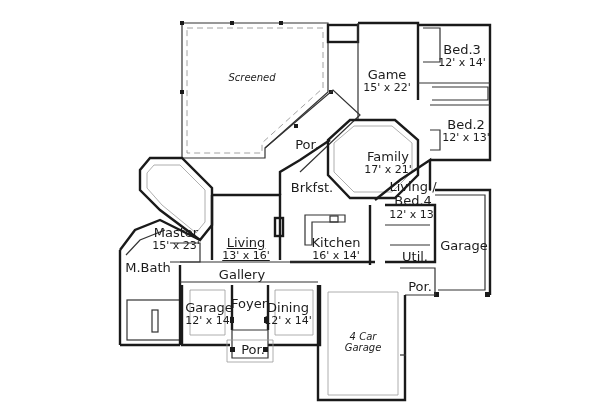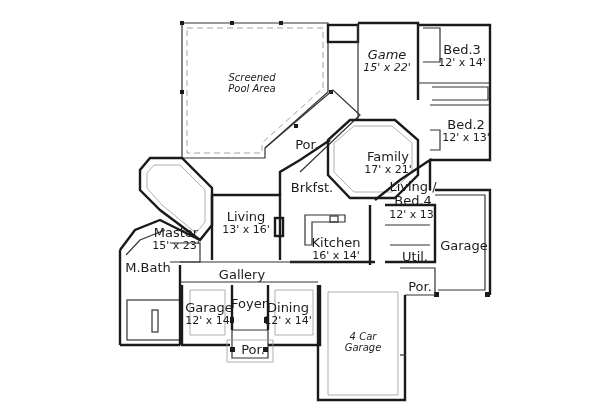--- a/index.html
+++ b/index.html
@@ -98,23 +98,22 @@
   <rect class="post" x="230" y="347" width="5" height="5"></rect>
   <rect class="post" x="263" y="347" width="5" height="5"></rect>
 
   <path class="w" d="M318 285 L318 400 L405 400 L405 295"></path>
   <path class="th" d="M328 292 L398 292 L398 395 L328 395 Z"></path>
   <path class="wt" d="M400 355 L406 355"></path>
 </svg>
 
 <div class="lbl big" style="left:252px; top:72px;">
   <span class="n">Screened</span>
-  <span class="n">Pool Area</span>
 </div>
-<div class="lbl" style="left:387px; top:48px;font-style:italic;">
+<div class="lbl" style="left:387px; top:68px;">
   <span class="n">Game</span>
   <span class="d">15' x 22'</span>
 </div>
 <div class="lbl" style="left:462px; top:43px;">
   <span class="n">Bed.3</span>
   <span class="d">12' x 14'</span>
 </div>
 <div class="lbl" style="left:466px; top:118px;">
   <span class="n">Bed.2</span>
   <span class="d">12' x 13'</span>
@@ -131,21 +130,21 @@
   <span class="d">15' x 23'</span>
 </div>
 <div class="lbl" style="left:312px; top:181px;">
   <span class="n">Brkfst.</span>
 </div>
 <div class="lbl" style="left:413px; top:180px;">
   <span class="n">Living./</span>
   <span class="n">Bed.4</span>
   <span class="d">12' x 13'</span>
 </div>
-<div class="lbl" style="left:246px; top:210px;">
+<div class="lbl" style="left:246px; top:236px;text-decoration:underline;">
   <span class="n">Living</span>
   <span class="d">13' x 16'</span>
 </div>
 <div class="lbl" style="left:336px; top:236px;">
   <span class="n">Kitchen</span>
   <span class="d">16' x 14'</span>
 </div>
 <div class="lbl" style="left:464px; top:239px;">
   <span class="n">Garage</span>
 </div>

